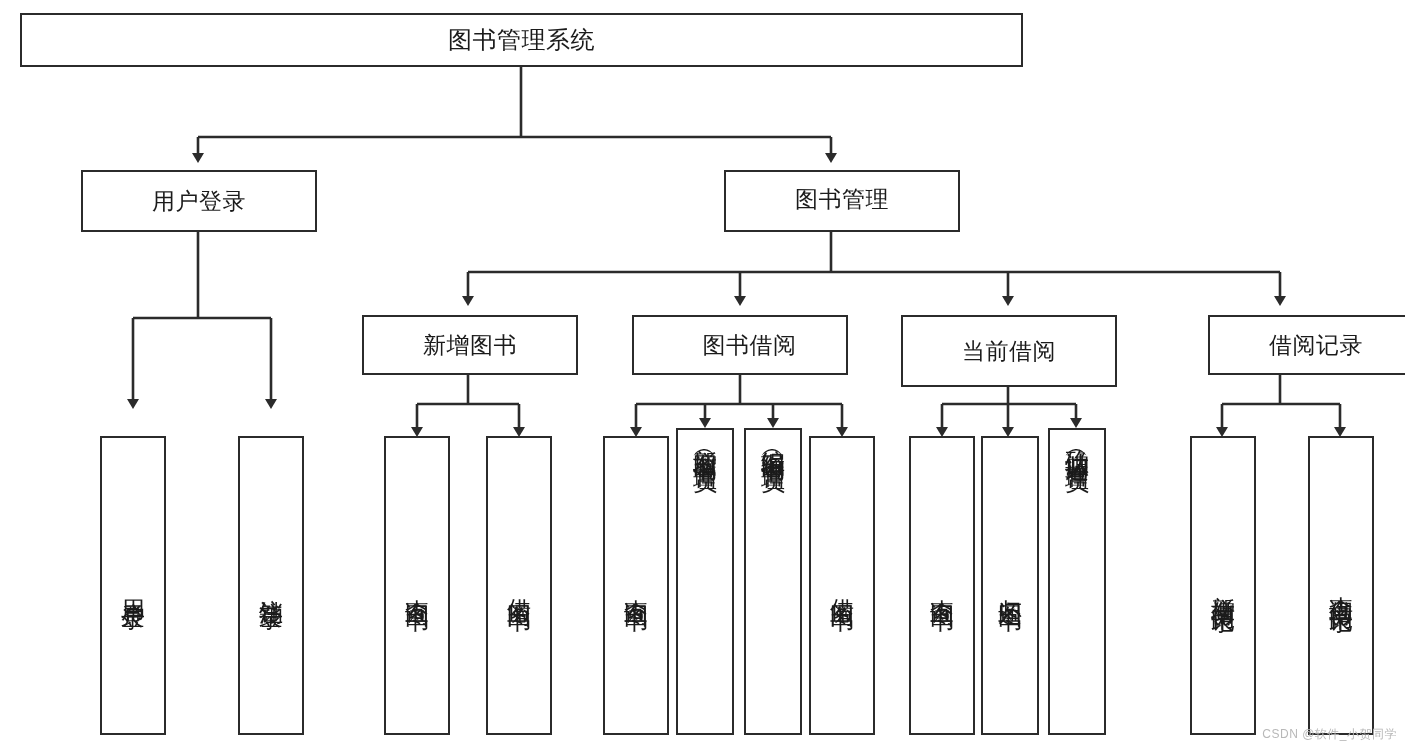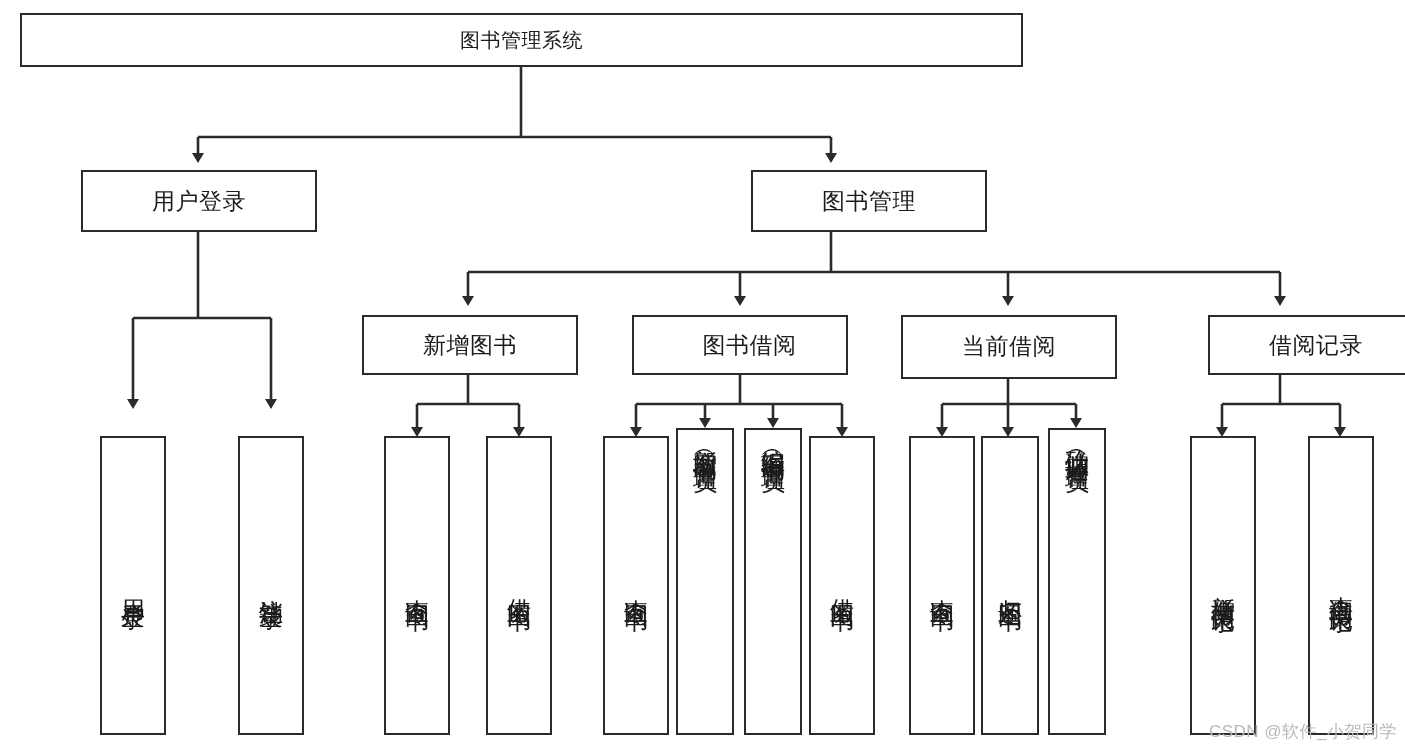--- a/index.html
+++ b/index.html
@@ -38,21 +38,21 @@
     display: block;
     line-height: 1.05;
     letter-spacing: 0.5px;
     white-space: nowrap;
   }
   
   .h-node .node-label {
     font-size: 23px;
   }
   .h-node.root .node-label {
-    font-size: 20px;
+    font-size: 24px;
   }
   
   .v-node {
     align-items: flex-start;
     justify-content: center;
     padding-top: 0px;
   }
   .v-node .node-label {
     writing-mode: vertical-rl;
     text-orientation: upright;
@@ -63,21 +63,21 @@
   .v-node.centered {
     align-items: center;
   }
   .v-node.topped {
     align-items: flex-start;
   }
   .watermark {
     position: absolute;
     right: 8px;
     bottom: 4px;
-    font-size: 17px;
+    font-size: 12px;
     color: #b8b8b8;
     white-space: nowrap;
     letter-spacing: 0.5px;
   }
 </style>
 </head>
 <body>
 
 <div id="canvas">
 
@@ -132,33 +132,33 @@
   </svg>
 
   <div class="node h-node root" style="left:20px; top:13px; width:1003px; height:54px;">
     <span class="node-label">图书管理系统</span>
   </div>
 
   <div class="node h-node" style="left:81px; top:170px; width:236px; height:62px;">
     <span class="node-label">用户登录</span>
   </div>
 
-  <div class="node h-node" style="left:751px; top:170px; width:236px; height:62px;">
+  <div class="node h-node" style="left:724px; top:170px; width:236px; height:62px;font-family:Liberation Mono, monospace;">
     <span class="node-label">图书管理</span>
   </div>
 
   <div class="node h-node" style="left:362px; top:315px; width:216px; height:60px;">
     <span class="node-label">新增图书</span>
   </div>
 
   <div class="node h-node" style="left:632px; top:315px; width:216px; height:60px;padding-left:19px;">
     <span class="node-label">图书借阅</span>
   </div>
 
-  <div class="node h-node" style="left:901px; top:315px; width:216px; height:64px;font-family:Liberation Serif, serif;">
+  <div class="node h-node" style="left:901px; top:315px; width:216px; height:72px;">
     <span class="node-label">当前借阅</span>
   </div>
 
   <div class="node h-node" style="left:1172px; top:315px; width:216px; height:60px;margin-left:36px;">
     <span class="node-label">借阅记录</span>
   </div>
 
   <div class="node v-node centered" style="left:100px; top:436px; width:66px; height:299px;">
     <span class="node-label">用户登录</span>
   </div>

